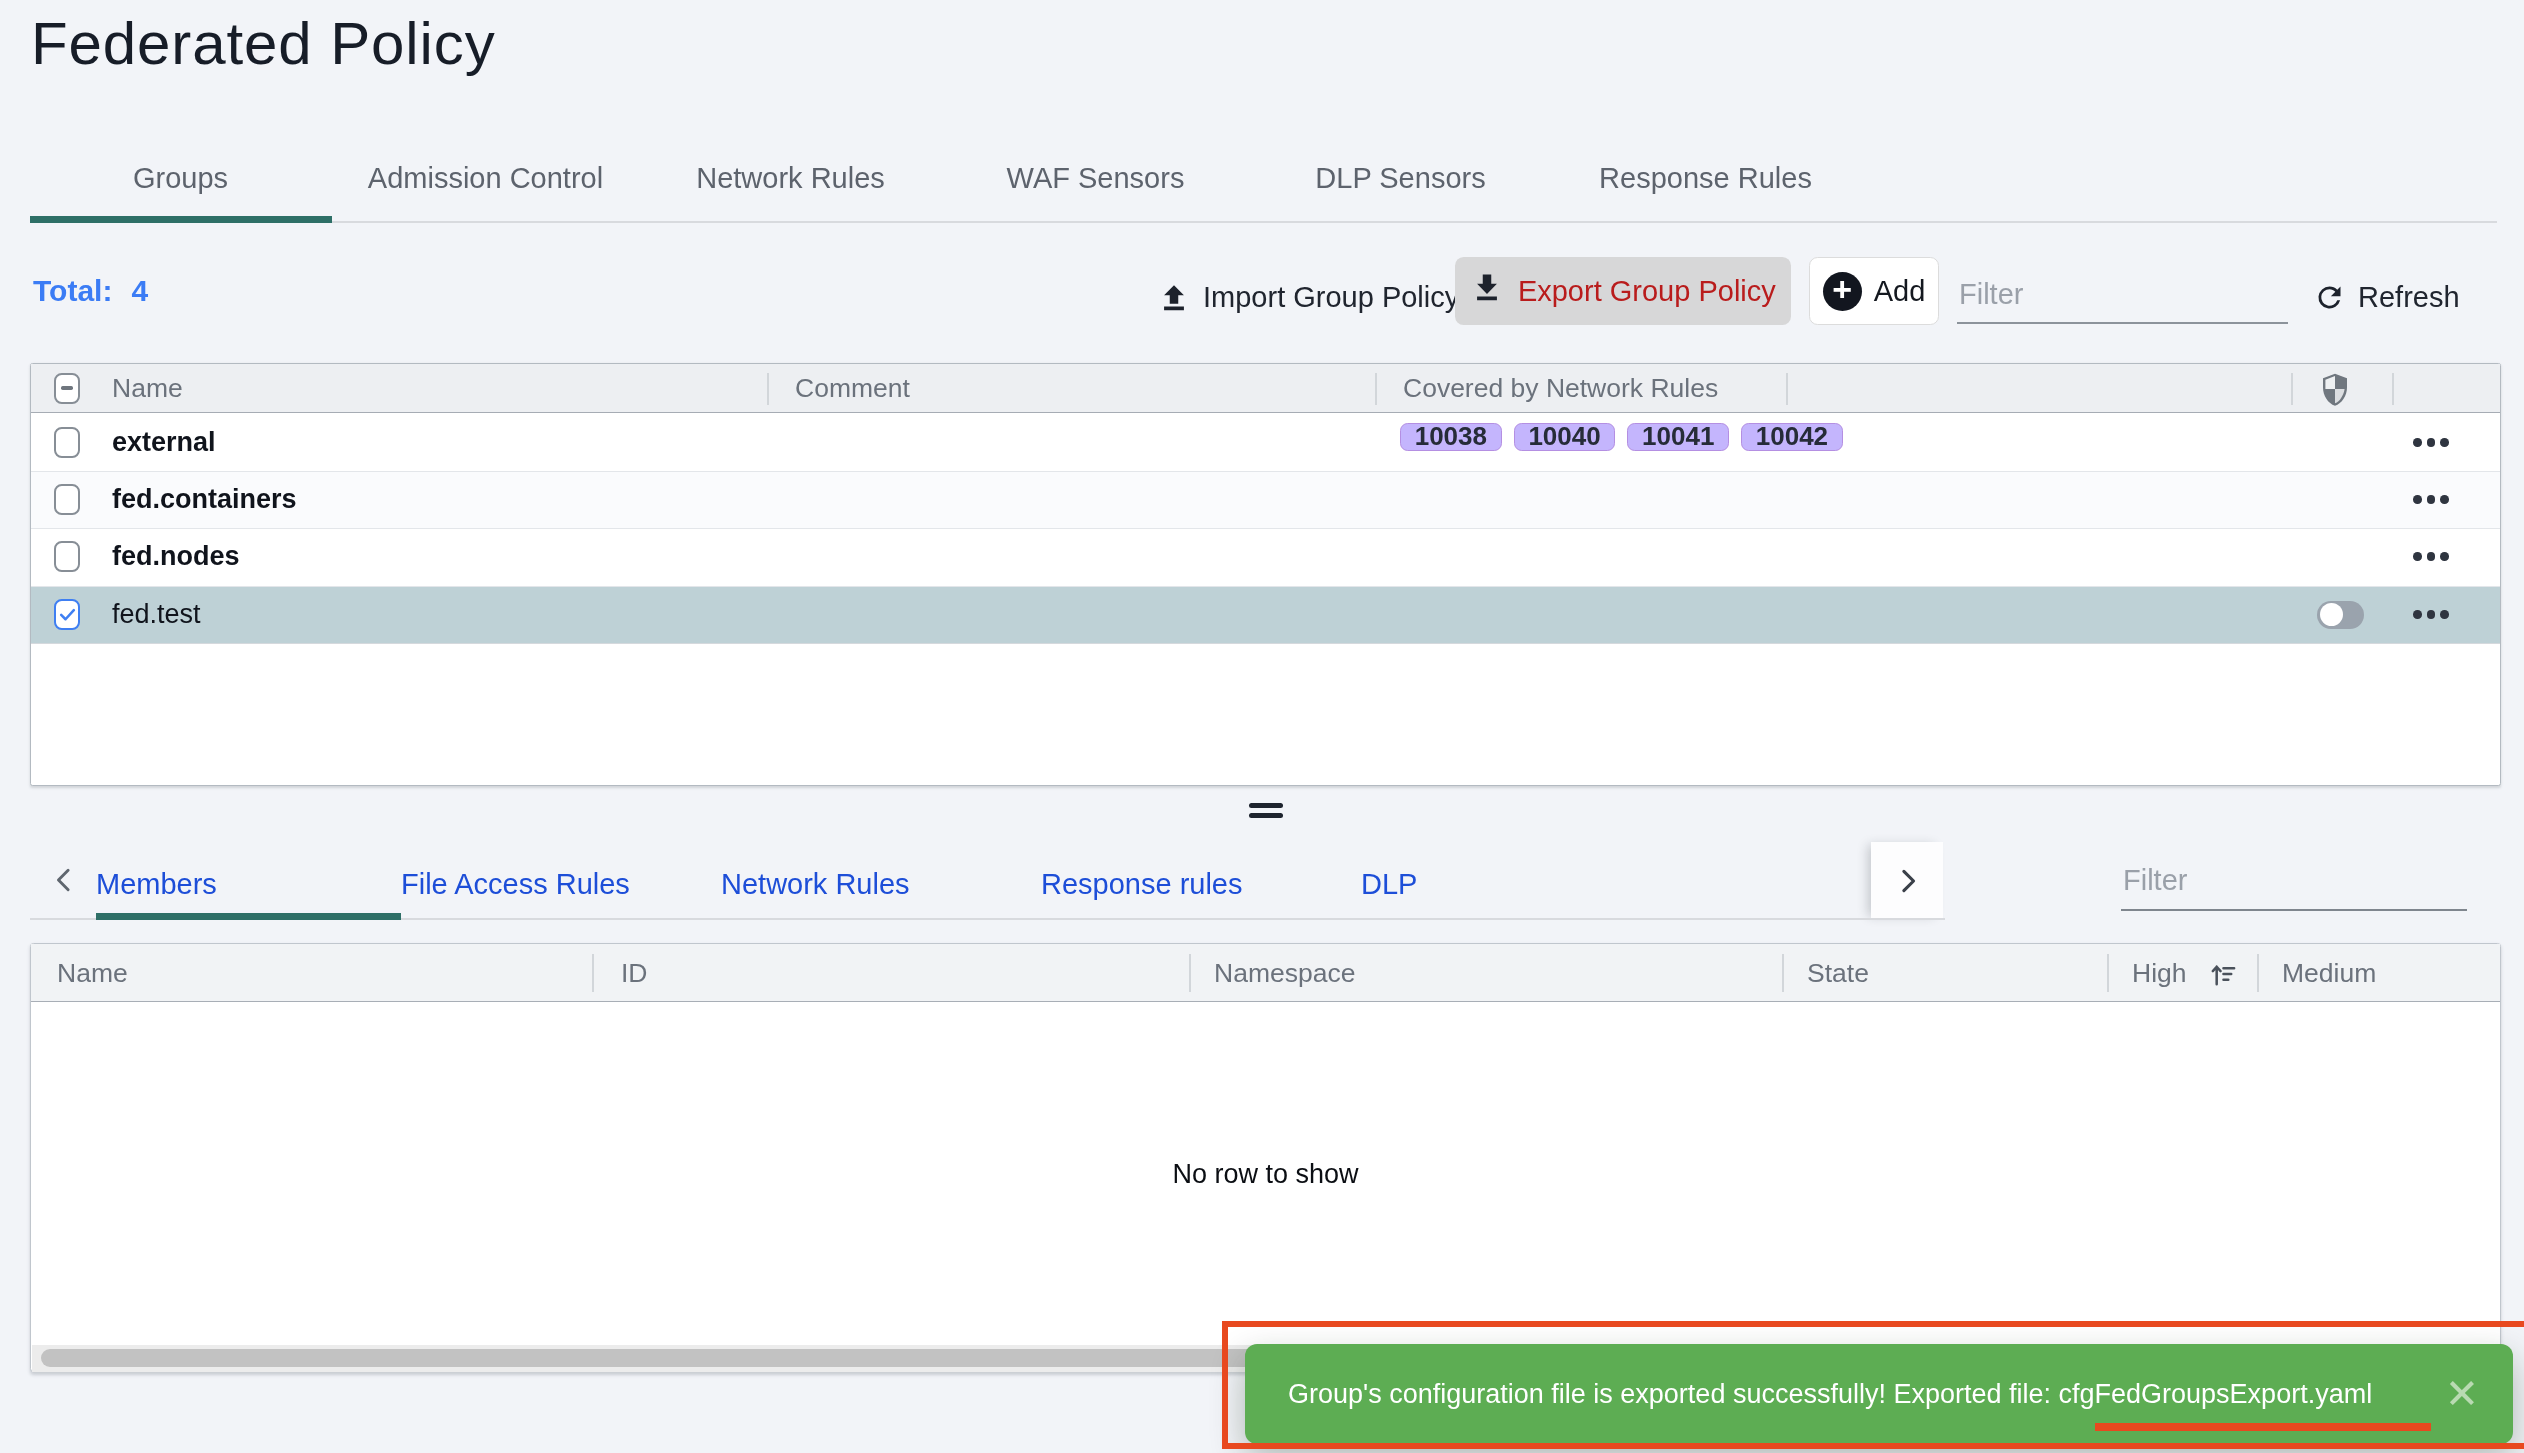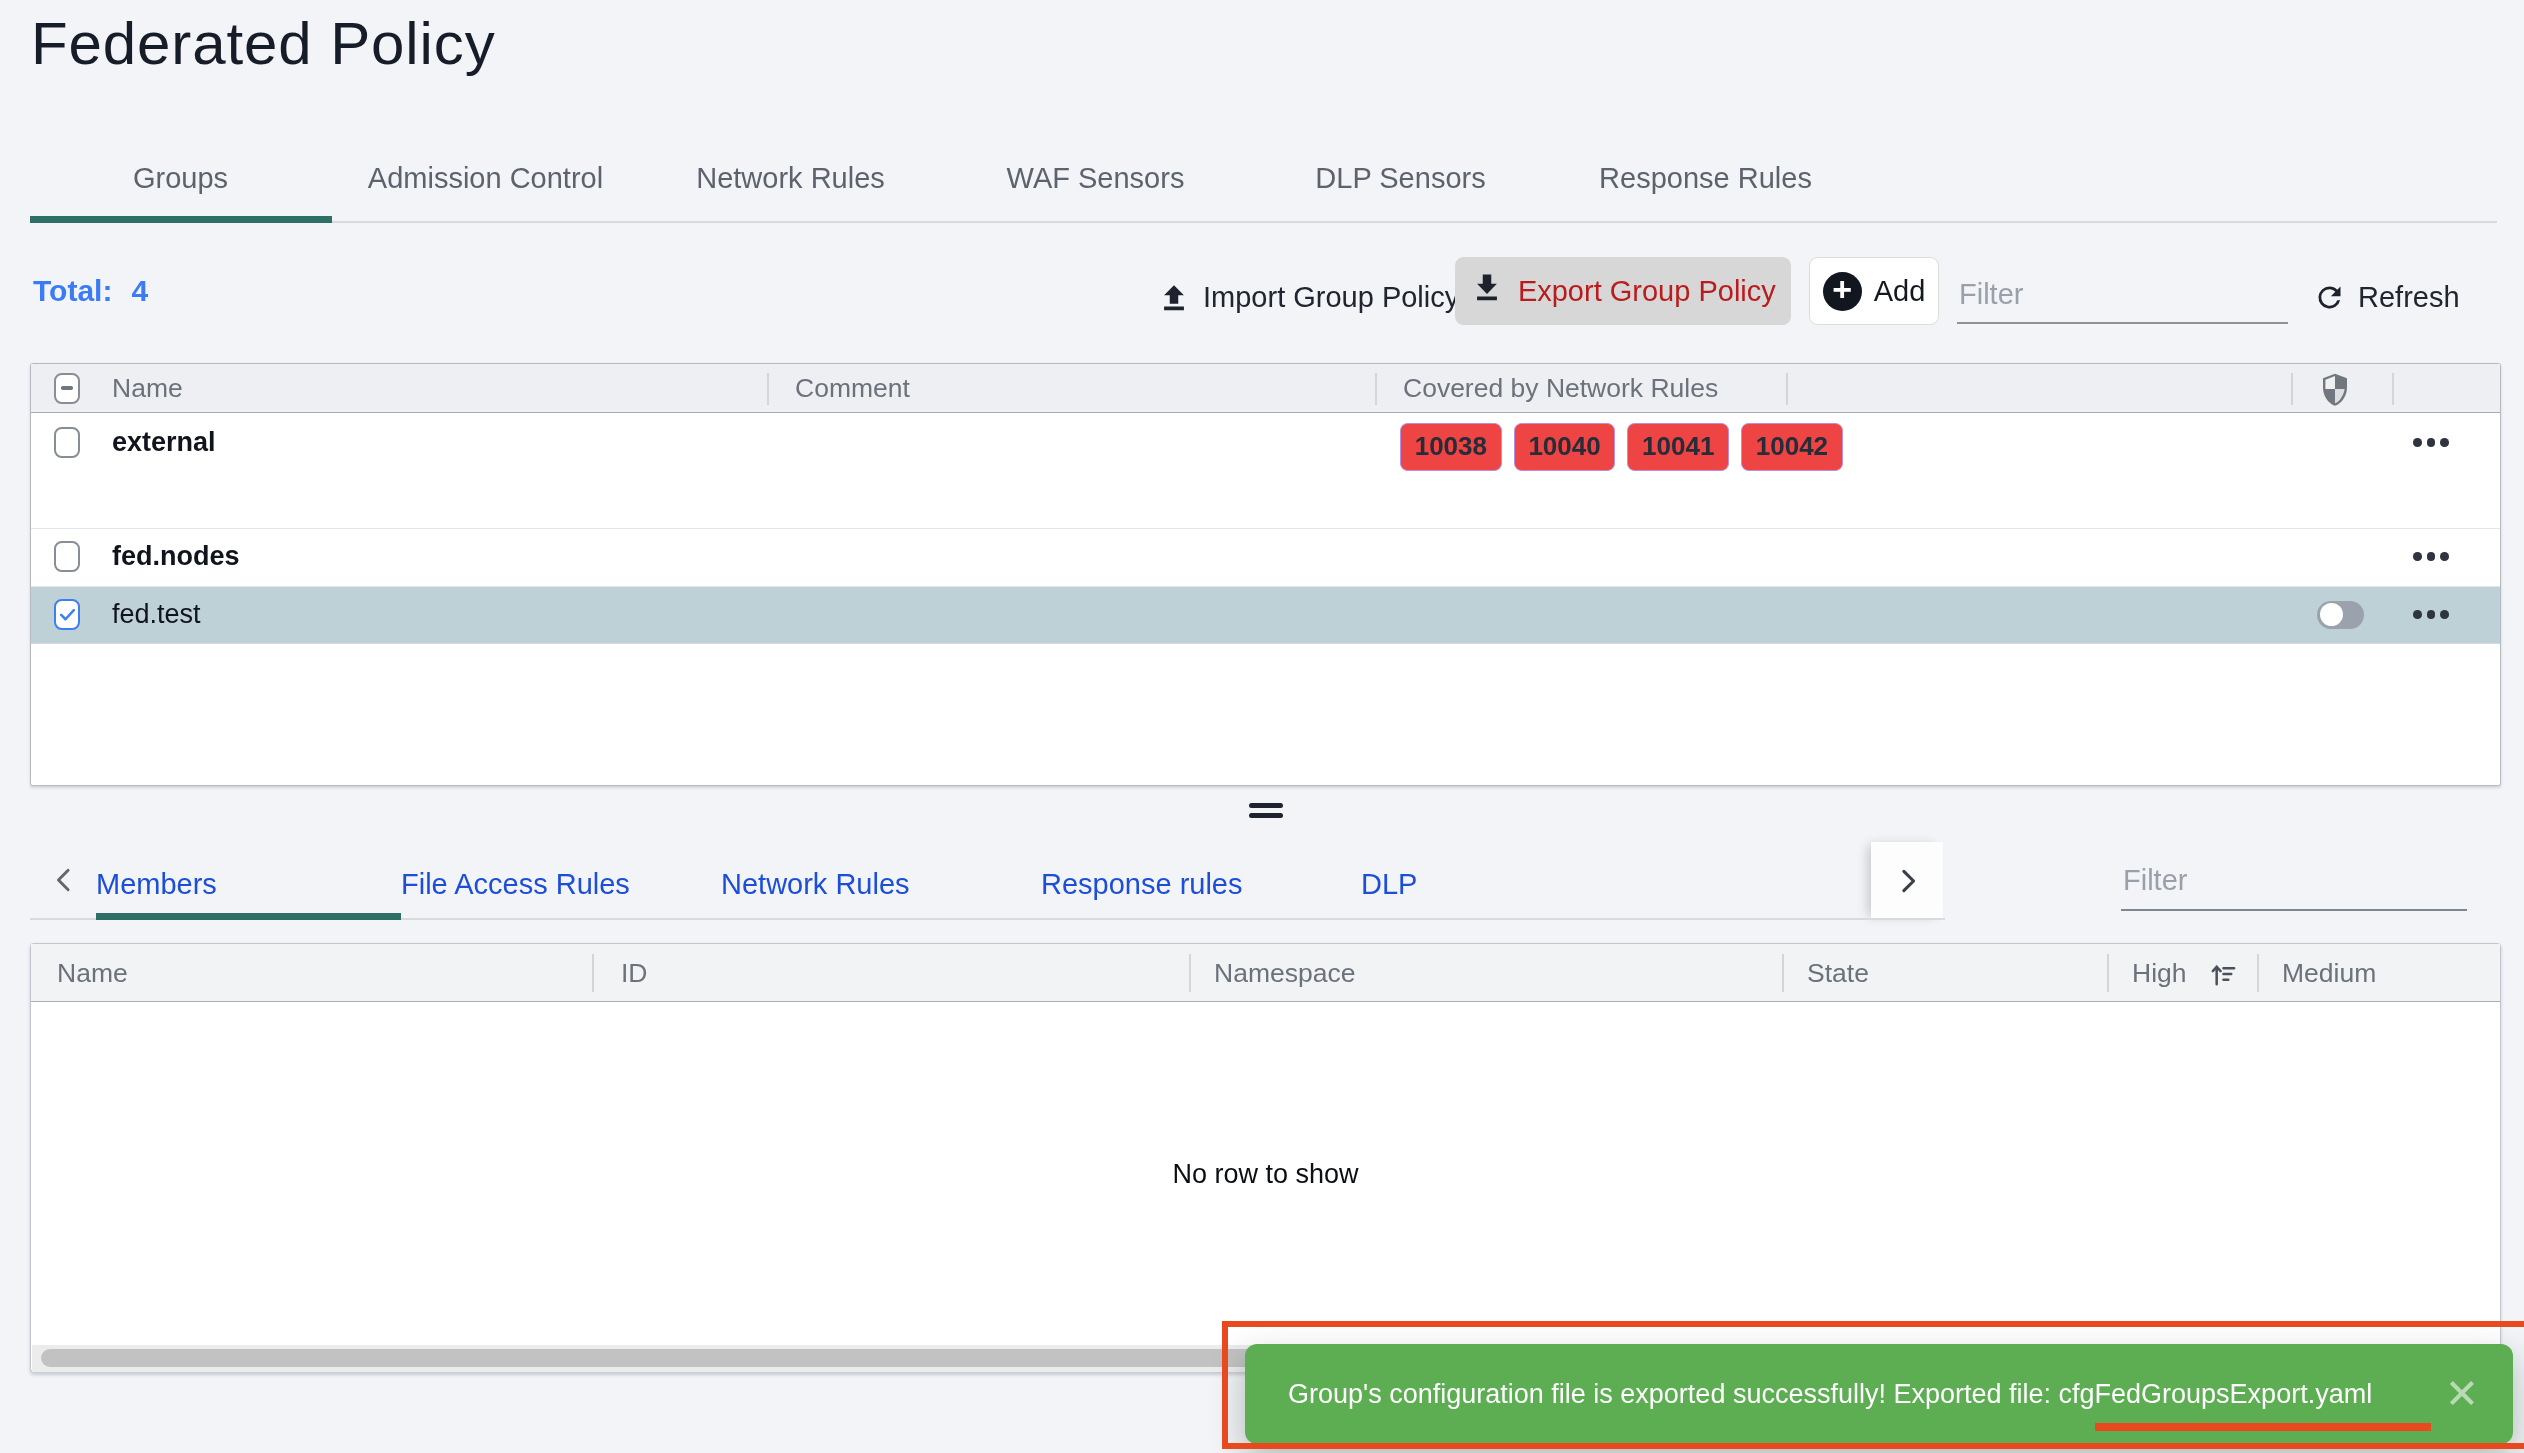--- a/index.html
+++ b/index.html
@@ -76,22 +76,22 @@
   .checkbox{
     position:absolute;left:23px;width:26px;height:31px;border:2.6px solid #878e96;border-radius:7.7px;
     background:#fff;box-sizing:border-box;display:flex;align-items:center;justify-content:center;cursor:pointer;
   }
   .g-header .checkbox{top:8.6px;}
   .g-row .checkbox{top:13px;}
   .checkbox .dash{width:12px;height:3.4px;background:#6f767e;border-radius:1.7px;}
   .checkbox.checked{border-color:#3f7ff2;}
   .badges{position:absolute;left:1369px;top:8.6px;display:flex;gap:12px;}
   .badge{
-    height:48px;padding:0 13.7px;display:flex;align-items:center;border-radius:7.7px;
-    background:#ef4444;border:1.7px solid #b48fe2;box-sizing:border-box;
+    height:28px;padding:0 13.7px;display:flex;align-items:center;border-radius:7.7px;
+    background:#c4b5fd;border:1.7px solid #b48fe2;box-sizing:border-box;
     font-size:26px;font-weight:700;color:#262c38;
   }
   .ellipsis{position:absolute;left:2382px;top:0;height:57px;width:51px;display:flex;align-items:center;gap:5.1px;cursor:pointer;}
   .ellipsis i{width:8.6px;height:8.6px;border-radius:50%;background:#2f3540;}
   .toggle{
     position:absolute;left:2286px;top:14.6px;width:47px;height:28px;border-radius:14.6px;background:#9aa3ad;cursor:pointer;
   }
   .toggle .knob{position:absolute;left:2.6px;top:2.6px;width:23px;height:23px;border-radius:50%;background:#fff;}
   .shield-wrap{position:absolute;top:6px;width:36px;height:38px;}
 
@@ -253,20 +253,30 @@
         <span class="badge">10041</span>
         <span class="badge">10042</span>
       </div>
       <div class="ellipsis">
           <i></i>
           <i></i>
           <i></i>
         </div>
     </div>
 
+    <div class="g-row" style="top:107px;background:#fafbfd">
+      <div class="divider"></div>
+      <div class="checkbox"></div>
+      <div class="row-name">fed.containers</div>
+      <div class="ellipsis">
+          <i></i>
+          <i></i>
+          <i></i>
+        </div>
+    </div>
 
     <div class="g-row" style="top:164px;background:#ffffff">
       <div class="divider"></div>
       <div class="checkbox"></div>
       <div class="row-name">fed.nodes</div>
       <div class="ellipsis">
           <i></i>
           <i></i>
           <i></i>
         </div>

